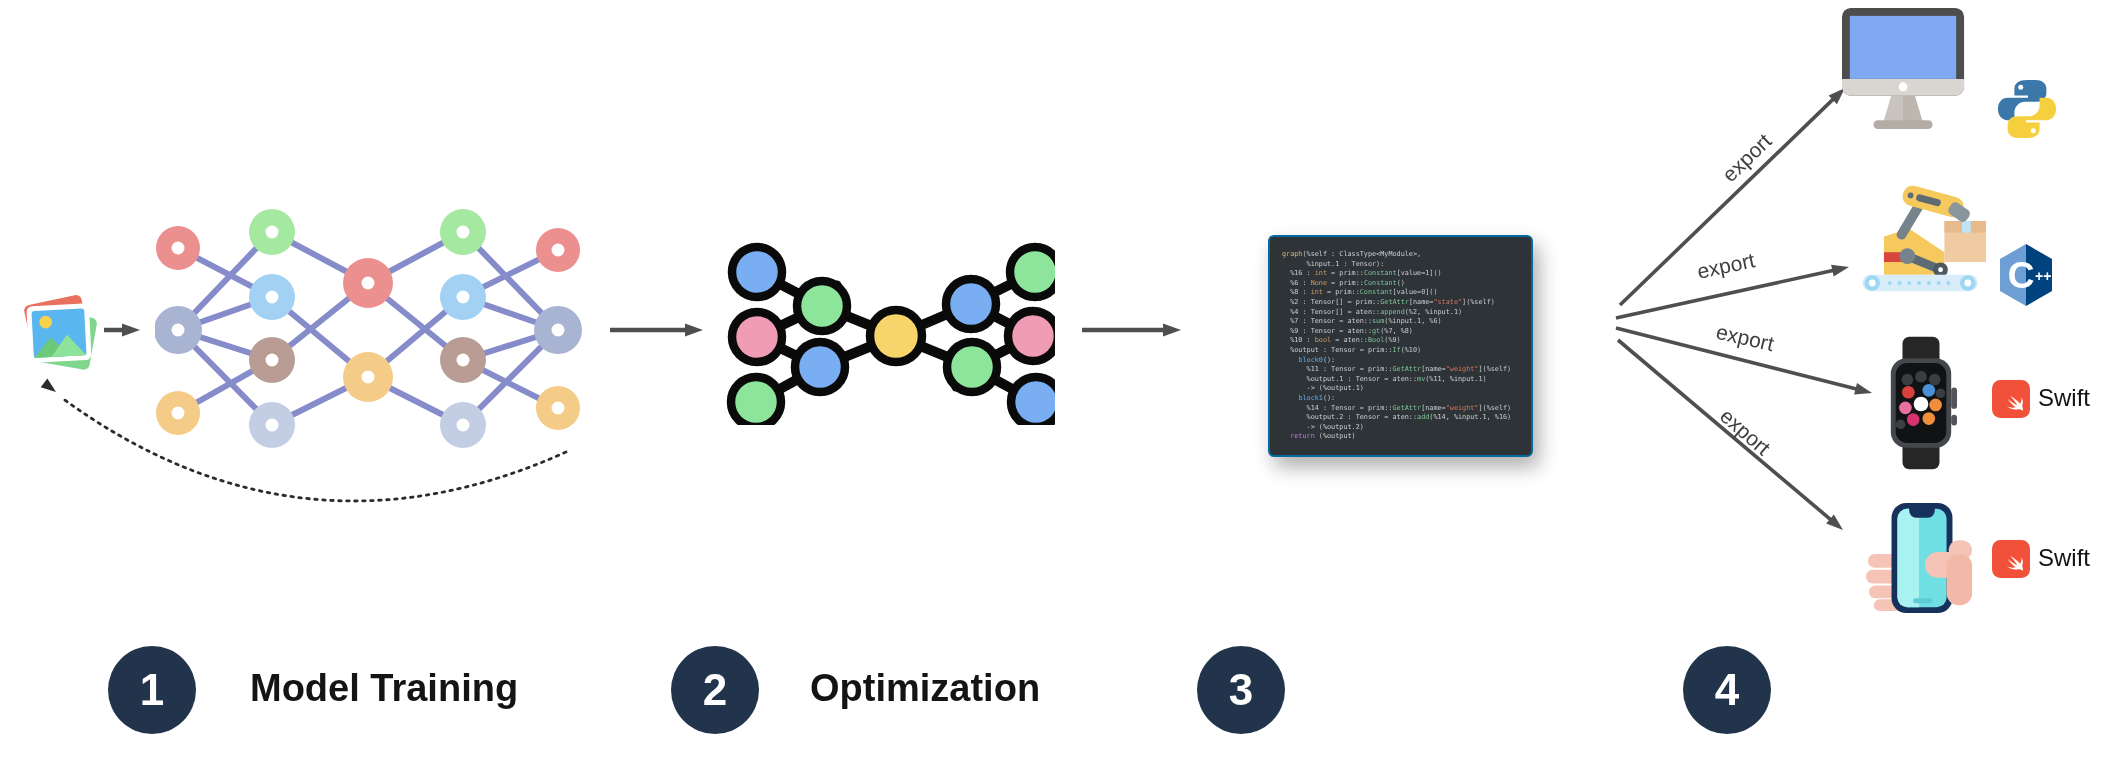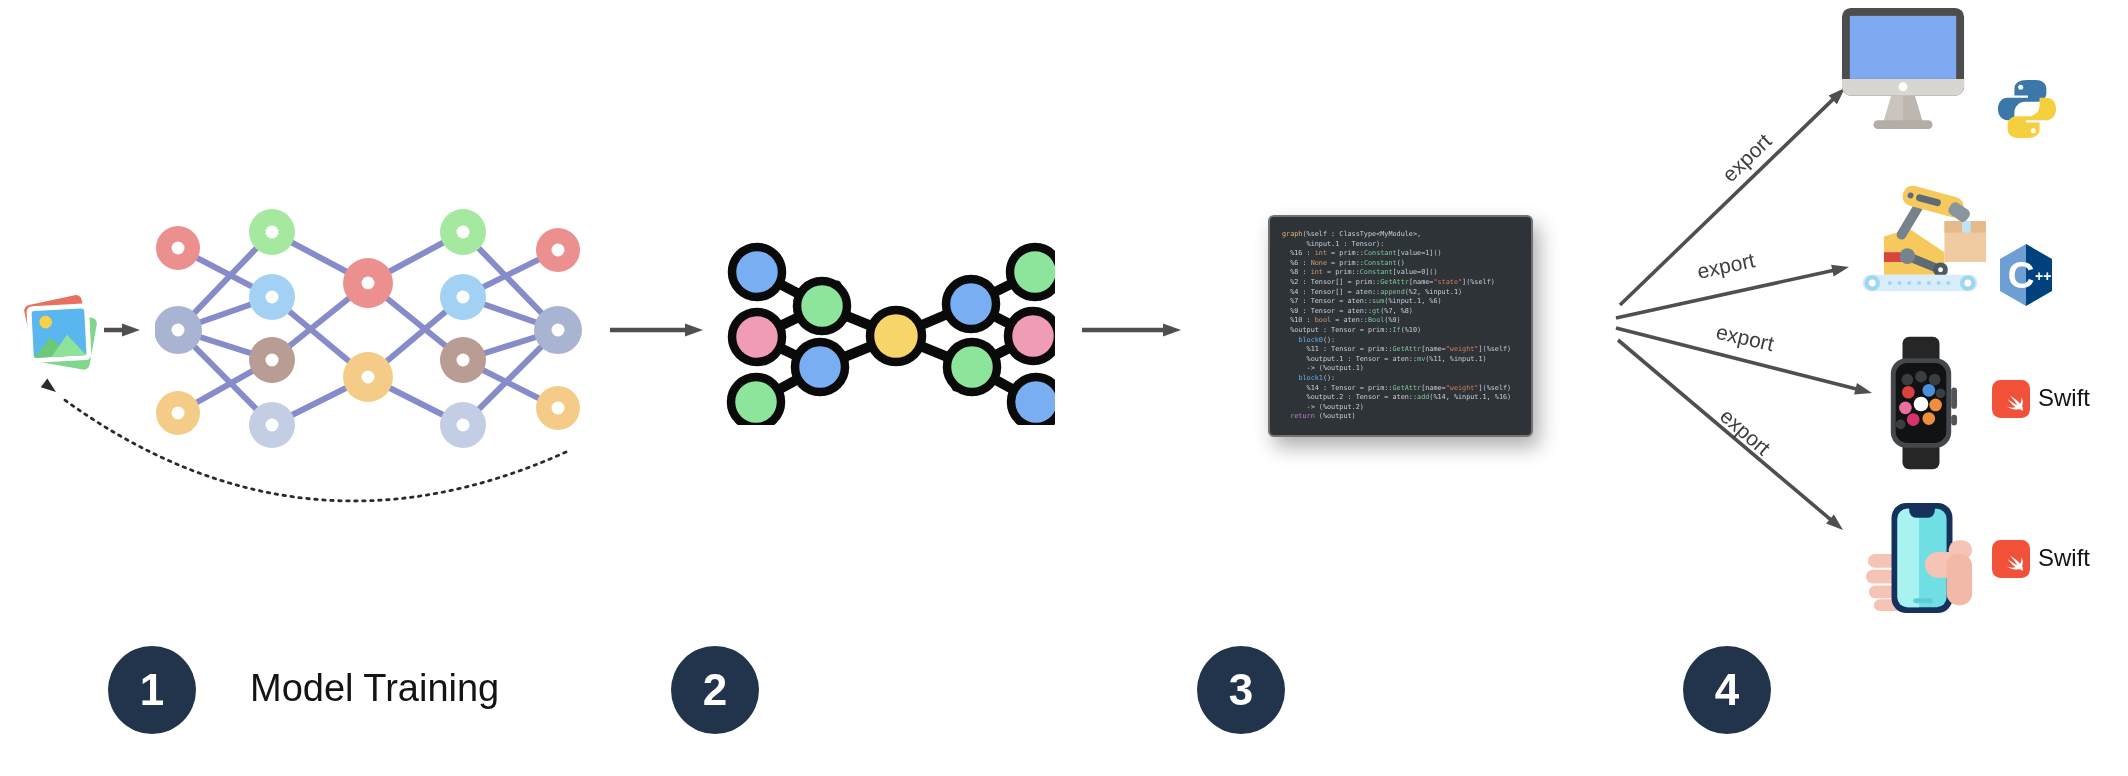--- a/index.html
+++ b/index.html
@@ -3,41 +3,41 @@
 <meta charset="utf-8">
 <style>
   html,body{margin:0;padding:0;background:#fff;}
   body{width:2128px;height:776px;overflow:hidden;font-family:"Liberation Sans",sans-serif;}
   .stage{position:relative;width:2128px;height:776px;background:#fff;}
   .abs{position:absolute;}
   svg{display:block;}
 
   
   .code-panel{
-    position:absolute;left:1268px;top:215px;width:265px;height:222px;
-    background:#2e3338;border:2px solid #737373;border-radius:6px;
+    position:absolute;left:1268px;top:235px;width:265px;height:222px;
+    background:#2e3338;border:2px solid #0369a1;border-radius:6px;
     box-shadow:6px 10px 20px rgba(0,0,0,.32);
     box-sizing:border-box;padding:13px 12px;overflow:hidden;
   }
   .code-body{font-family:"DejaVu Sans Mono",monospace;font-size:6.8px;line-height:9.6px;color:#c9ced3;white-space:pre;}
   .code-body i{font-style:normal;}
   .cs{color:#d1785f;}  
   .cm{color:#7ec699;}  
   .cb{color:#61aeee;text-align:right;}  
   .co{color:#d19a66;}  
   .ck{color:#e0b56f;}  
   .cp{color:#c678dd;}  
 
   
   .export-label{position:absolute;font-size:21px;color:#3f3f3f;white-space:nowrap;}
 
   
   .step-circle{position:absolute;width:88px;height:88px;border-radius:50%;background:#22344c;color:#fff;
     display:flex;align-items:center;justify-content:center;font-size:44px;font-weight:700;}
-  .step-label{position:absolute;font-size:38px;font-weight:400;color:#141414;white-space:nowrap;}
+  .step-label{position:absolute;font-size:38px;font-weight:700;color:#141414;white-space:nowrap;}
 
   .swift-label{position:absolute;font-size:24px;color:#141414;white-space:nowrap;}
 </style>
 </head>
 <body>
 
 <div class="stage">
 
   <svg class="abs" style="left:0;top:0" width="2128" height="776" viewBox="0 0 2128 776">
 
@@ -361,20 +361,21 @@
   <div class="swift-label" style="left:2038px;top:544px">Swift</div>
 
   <div class="step-circle" style="left:108px;top:646px">
     <span>1</span>
   </div>
   <div class="step-label" style="left:250px;top:667px">Model Training</div>
 
   <div class="step-circle" style="left:671px;top:646px">
     <span>2</span>
   </div>
+  <div class="step-label" style="left:810px;top:667px">Optimization</div>
 
   <div class="step-circle" style="left:1197px;top:646px">
     <span>3</span>
   </div>
 
   <div class="step-circle" style="left:1683px;top:646px">
     <span>4</span>
   </div>
 
 </div>

